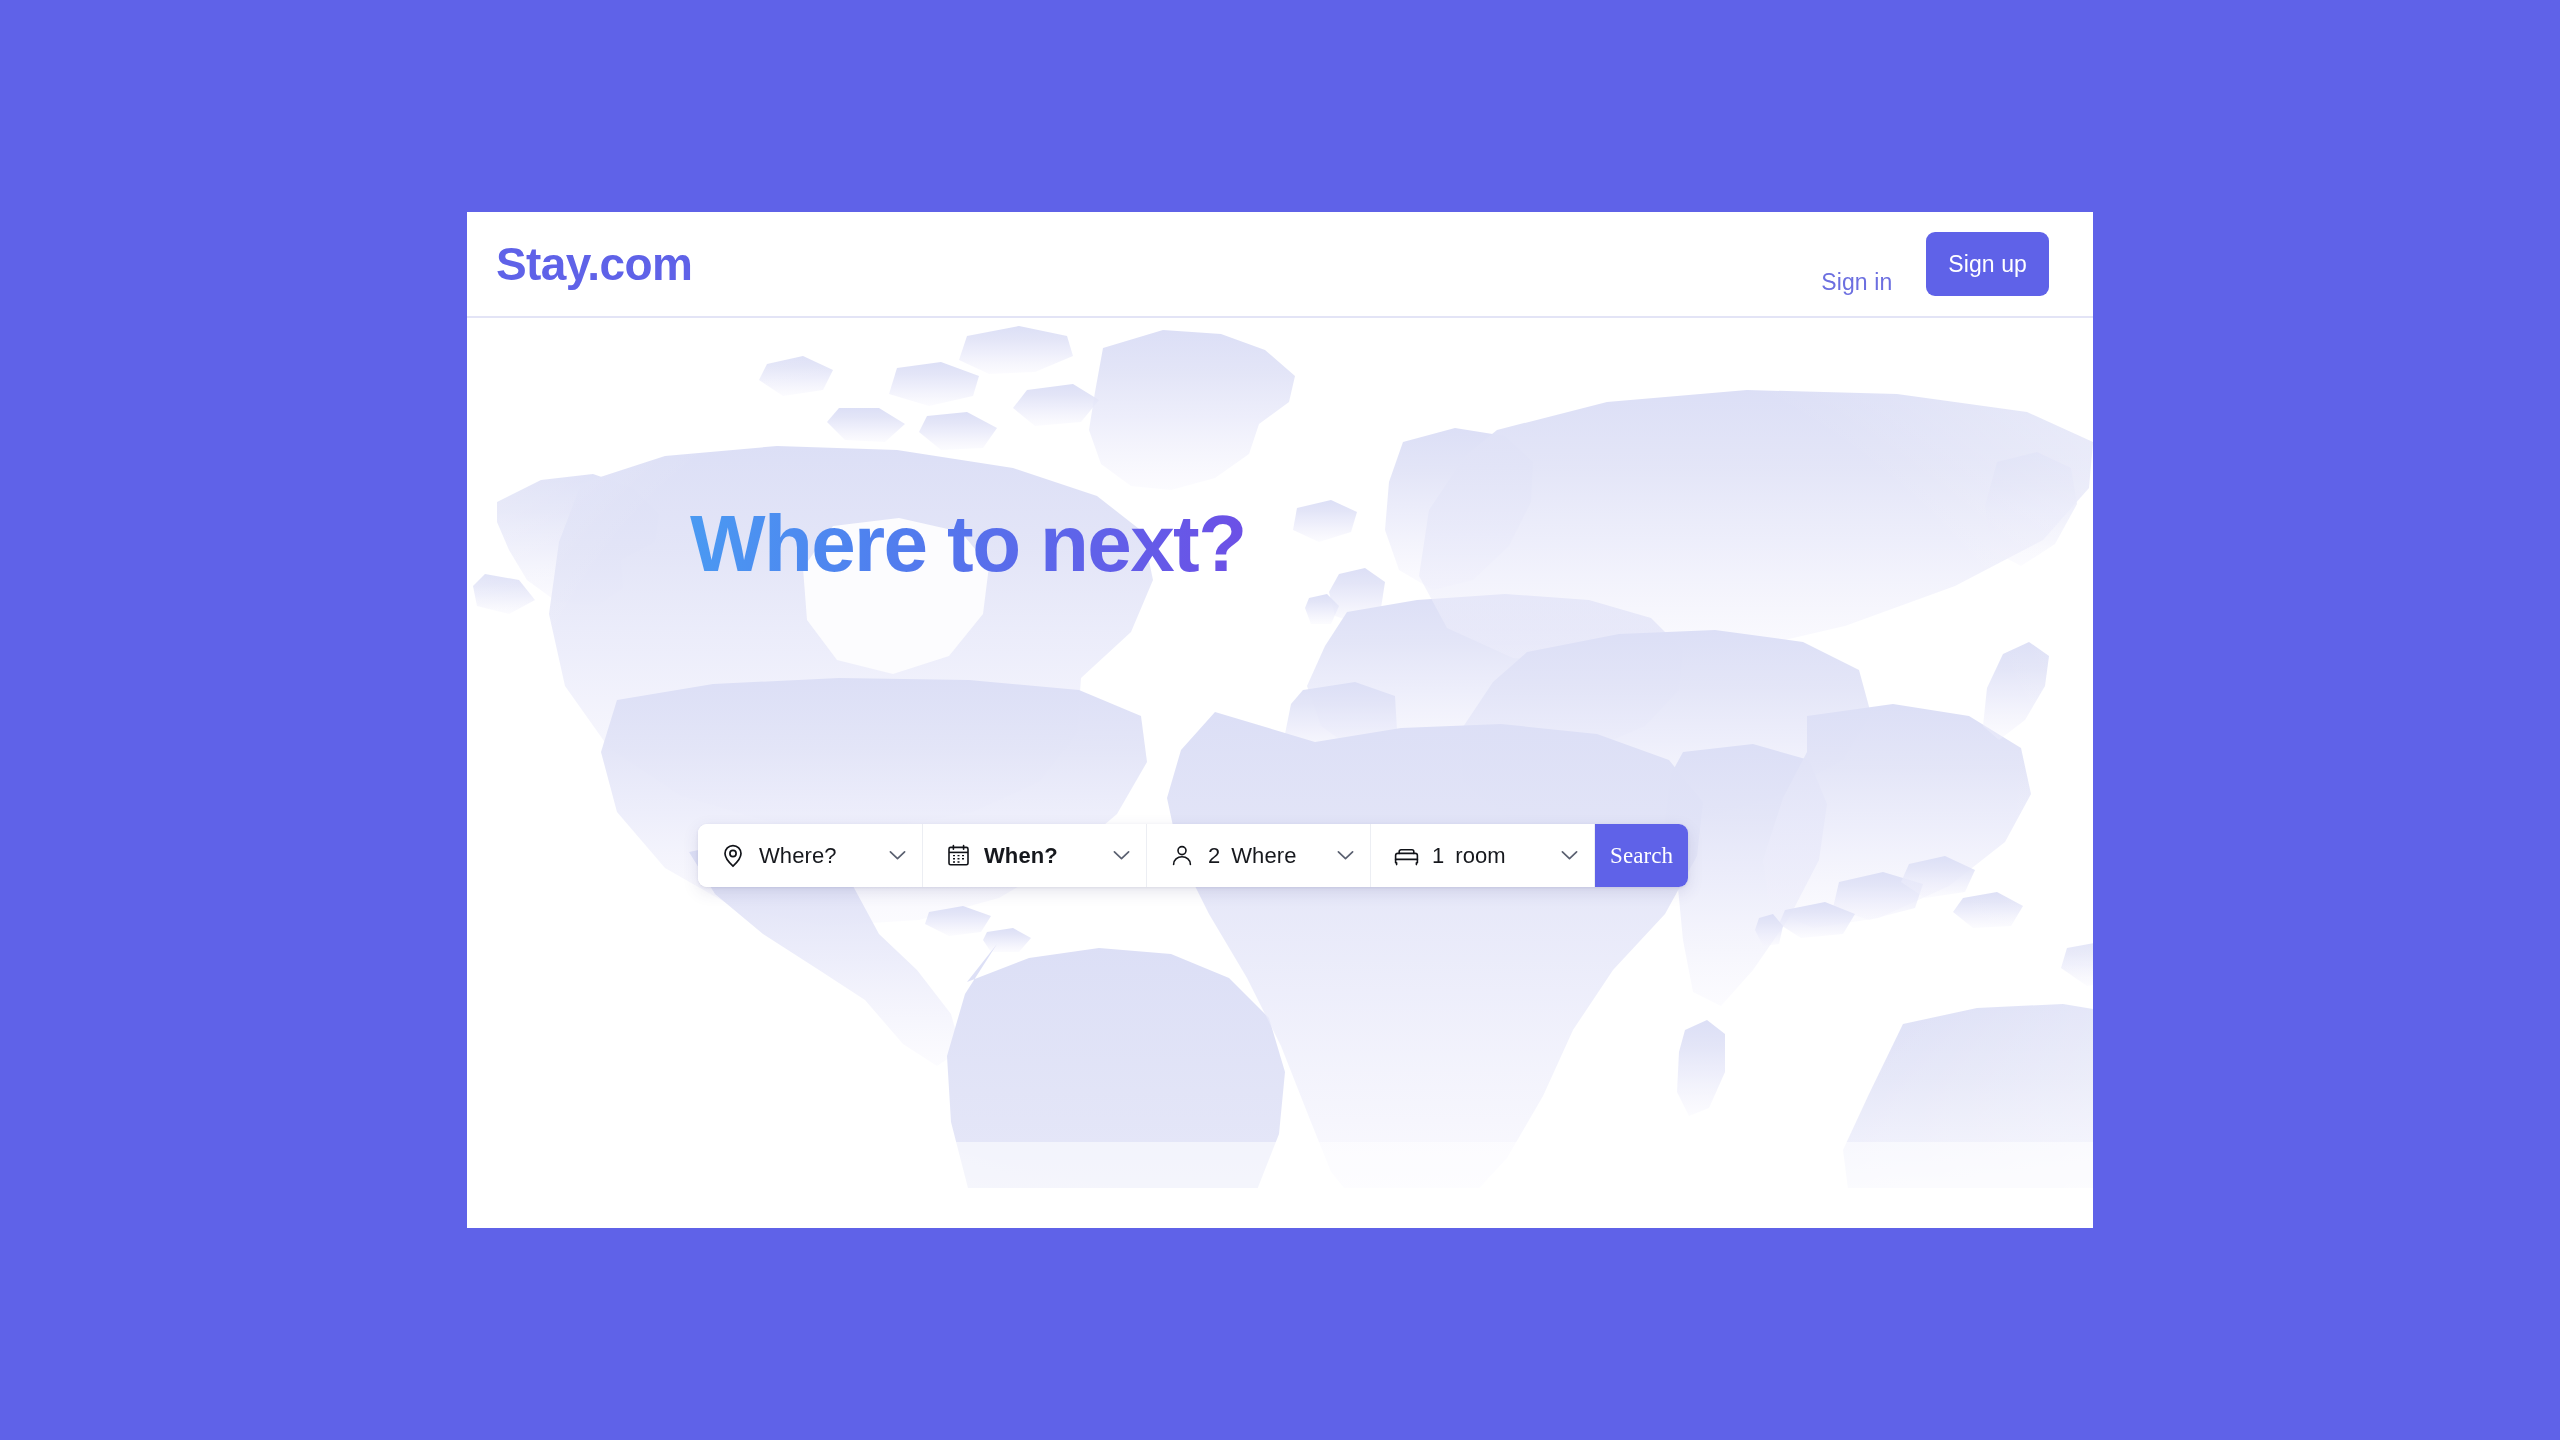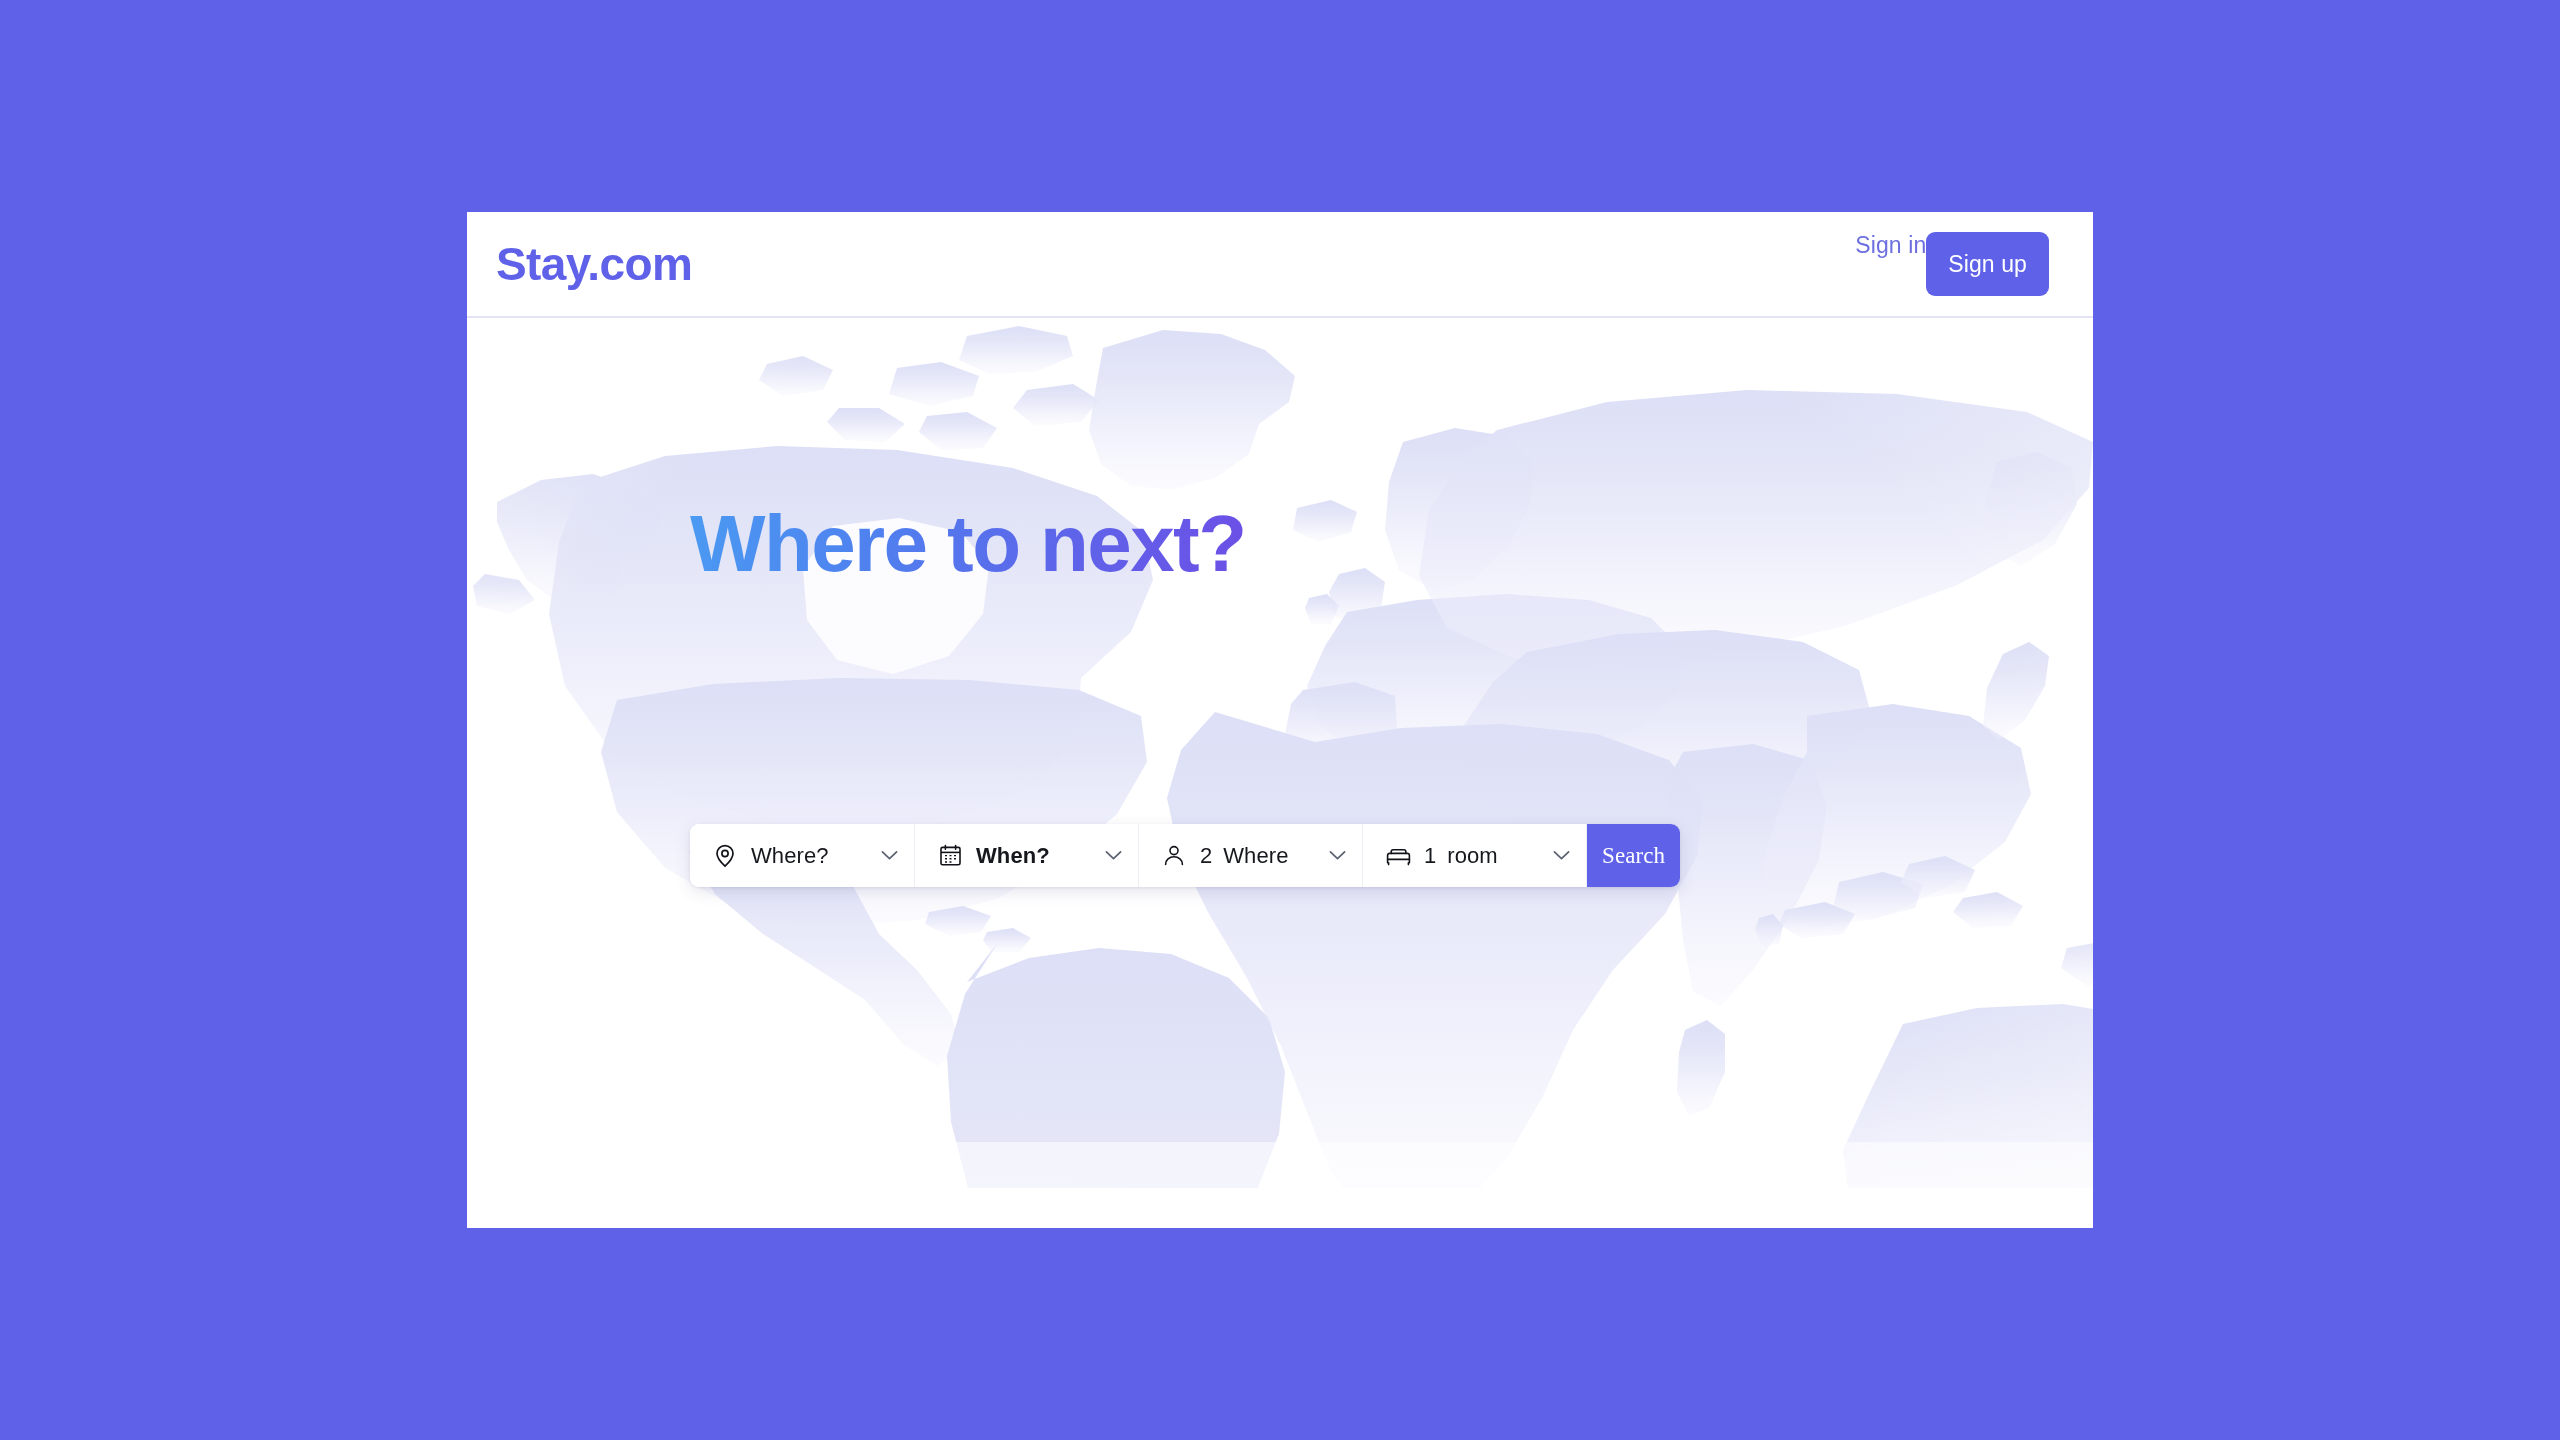--- a/index.html
+++ b/index.html
@@ -49,21 +49,22 @@
   .logo {
     font-size: 46px;
     font-weight: bold;
     color: #5f62e8;
     letter-spacing: -0.6px;
     line-height: 1;
     user-select: none;
   }
   .header-right {
     display: flex;
-    align-items: flex-start;
+    align-items: flex-end;
+    gap: 34px;
   }
   .signin-link {
     font-size: 23px;
     color: #6c6fe0;
     text-decoration: none;
     letter-spacing: 0.1px;
   }
   .signup-btn {
     background: #5f62e8;
     color: #ffffff;
@@ -120,21 +121,21 @@
     -webkit-background-clip: text;
     background-clip: text;
     color: transparent;
     -webkit-text-fill-color: transparent;
     white-space: nowrap;
   }
 
   
   .searchbar {
     position: absolute;
-    left: 0;
+    left: 8px;
     top: 506px;
     display: flex;
     align-items: stretch;
     height: 63px;
     border-radius: 9px;
     background: #ffffff;
     box-shadow: 0 5px 16px rgba(60, 62, 120, 0.13), 0 1px 3px rgba(60, 62, 120, 0.10);
   }
   .sfield {
     position: relative;

